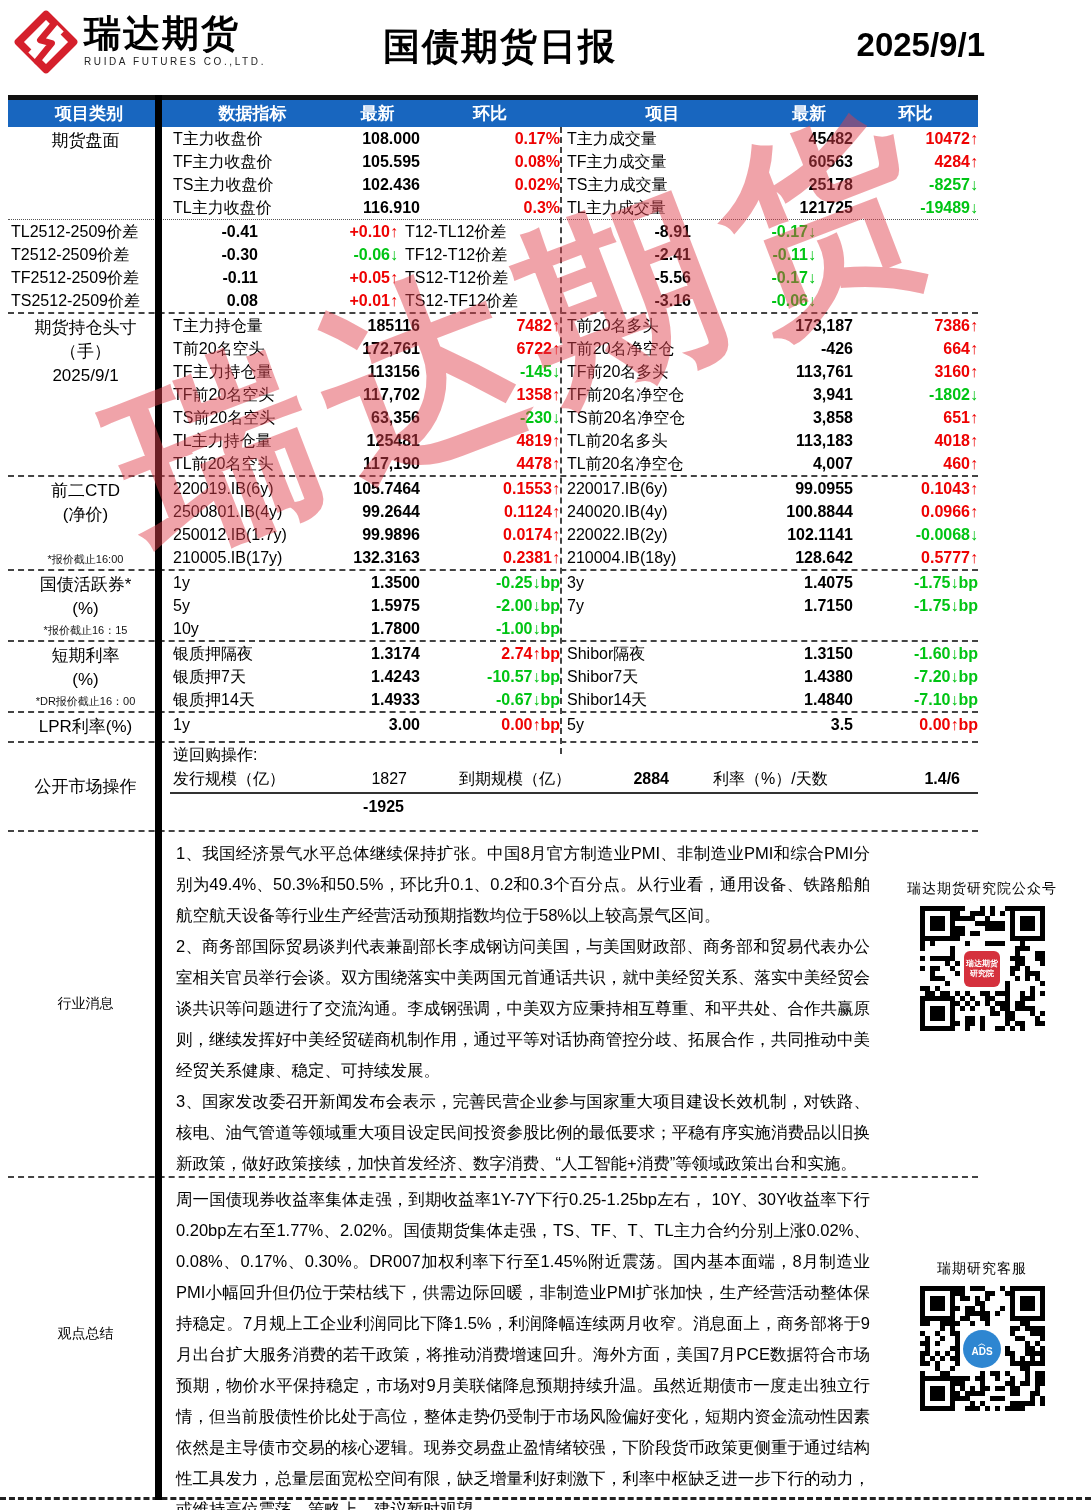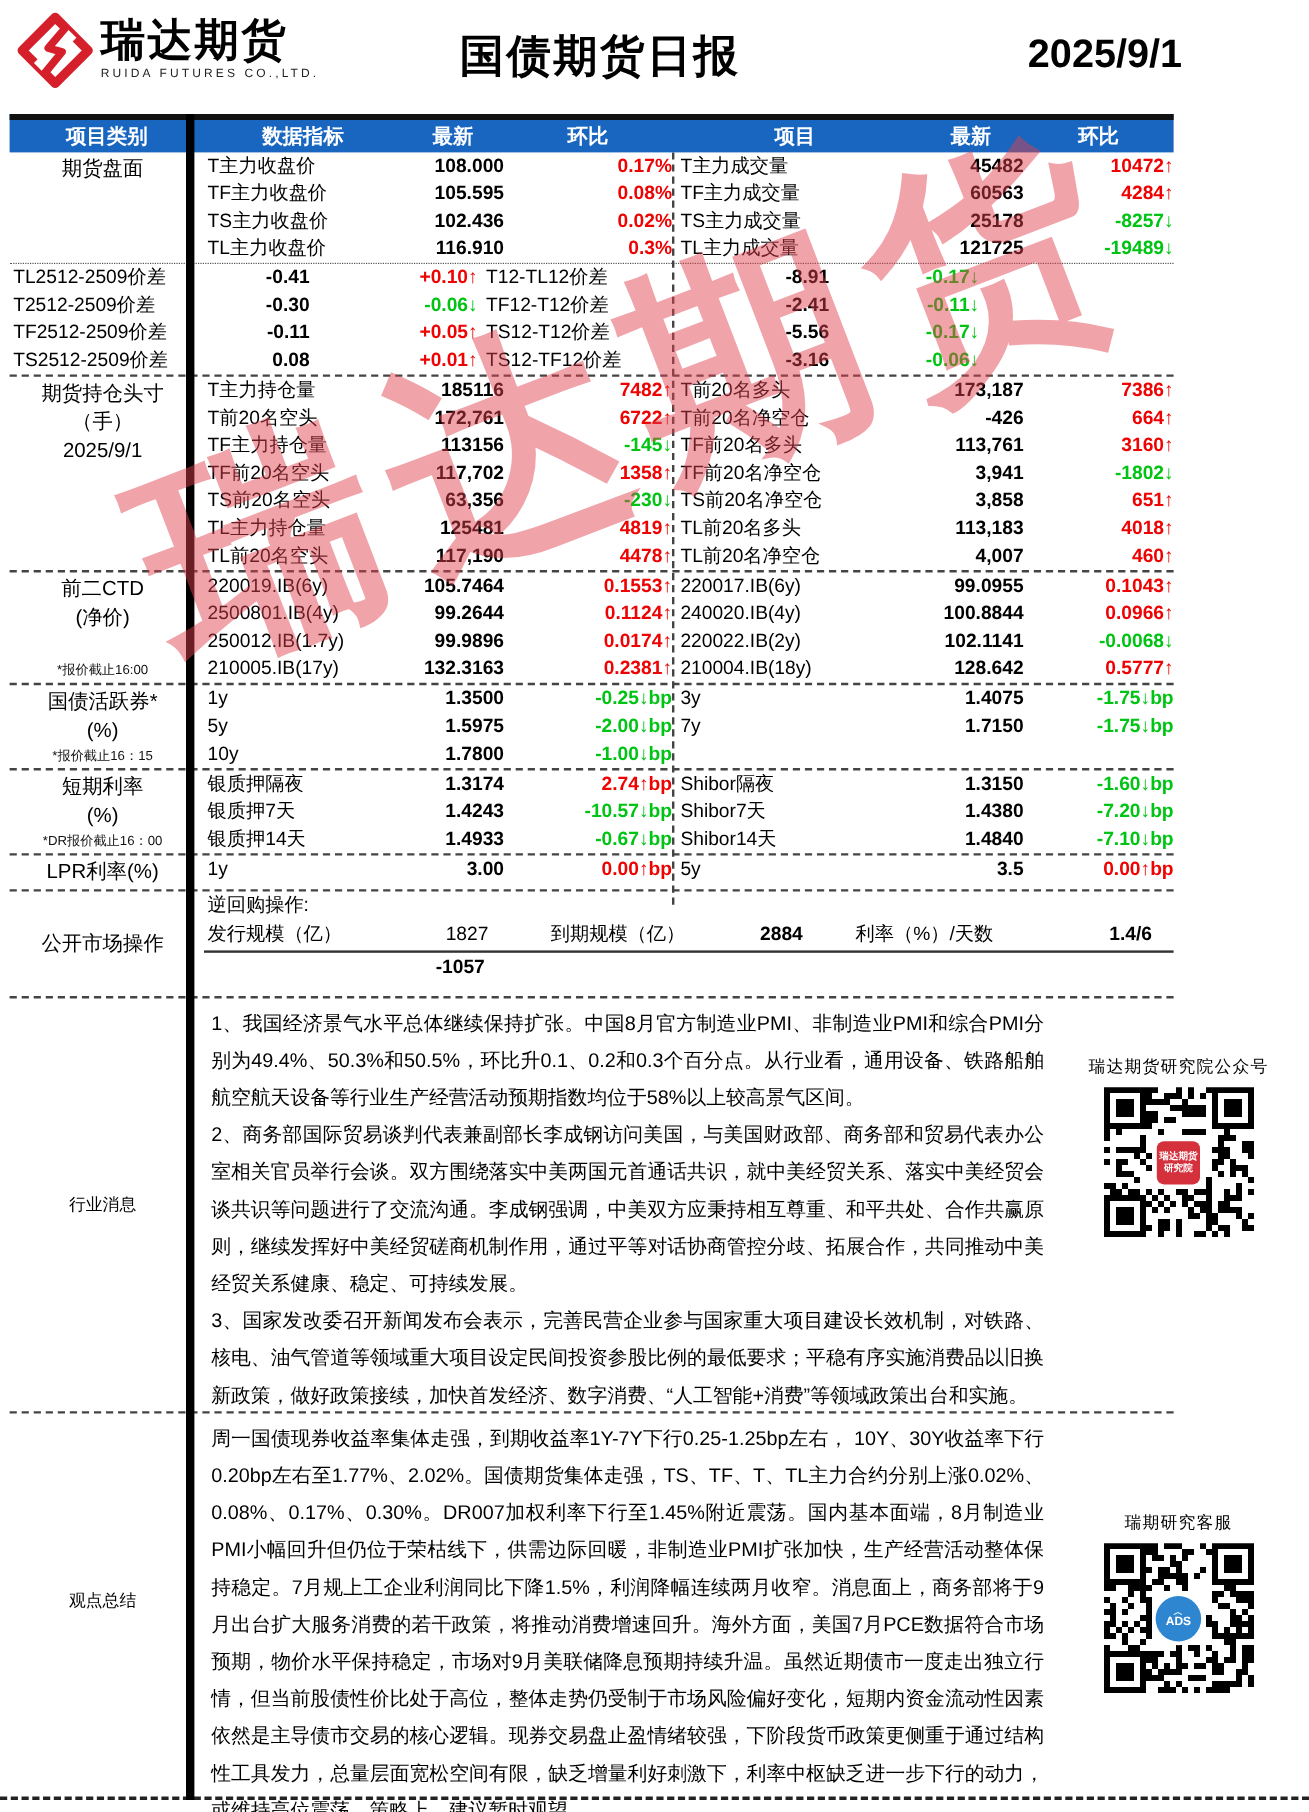--- a/index.html
+++ b/index.html
@@ -377,21 +377,21 @@
     <div class="om-body">
       <div class="om-line1">逆回购操作:</div>
       <div class="om-line2">
         <span class="om-n1">发行规模（亿）</span>
         <span class="om-v1">1827</span>
         <span class="om-n2">到期规模（亿）</span>
         <span class="om-v2">2884</span>
         <span class="om-n3">利率（%）/天数</span>
         <span class="om-v3">1.4/6</span>
       </div>
-      <div class="om-line3">-1057</div>
+      <div class="om-line3">-1925</div>
     </div>
   </div>
 
   <div class="textsec" style="height:344px;">
     <div class="ts-label">行业消息</div>
     <div class="ts-body">
       <p>1、我国经济景气水平总体继续保持扩张。中国8月官方制造业PMI、非制造业PMI和综合PMI分别为49.4%、50.3%和50.5%，环比升0.1、0.2和0.3个百分点。从行业看，通用设备、铁路船舶航空航天设备等行业生产经营活动预期指数均位于58%以上较高景气区间。</p>
       <p>2、商务部国际贸易谈判代表兼副部长李成钢访问美国，与美国财政部、商务部和贸易代表办公室相关官员举行会谈。双方围绕落实中美两国元首通话共识，就中美经贸关系、落实中美经贸会谈共识等问题进行了交流沟通。李成钢强调，中美双方应秉持相互尊重、和平共处、合作共赢原则，继续发挥好中美经贸磋商机制作用，通过平等对话协商管控分歧、拓展合作，共同推动中美经贸关系健康、稳定、可持续发展。</p>
       <p>3、国家发改委召开新闻发布会表示，完善民营企业参与国家重大项目建设长效机制，对铁路、核电、油气管道等领域重大项目设定民间投资参股比例的最低要求；平稳有序实施消费品以旧换新政策，做好政策接续，加快首发经济、数字消费、“人工智能+消费”等领域政策出台和实施。</p>
     </div>

